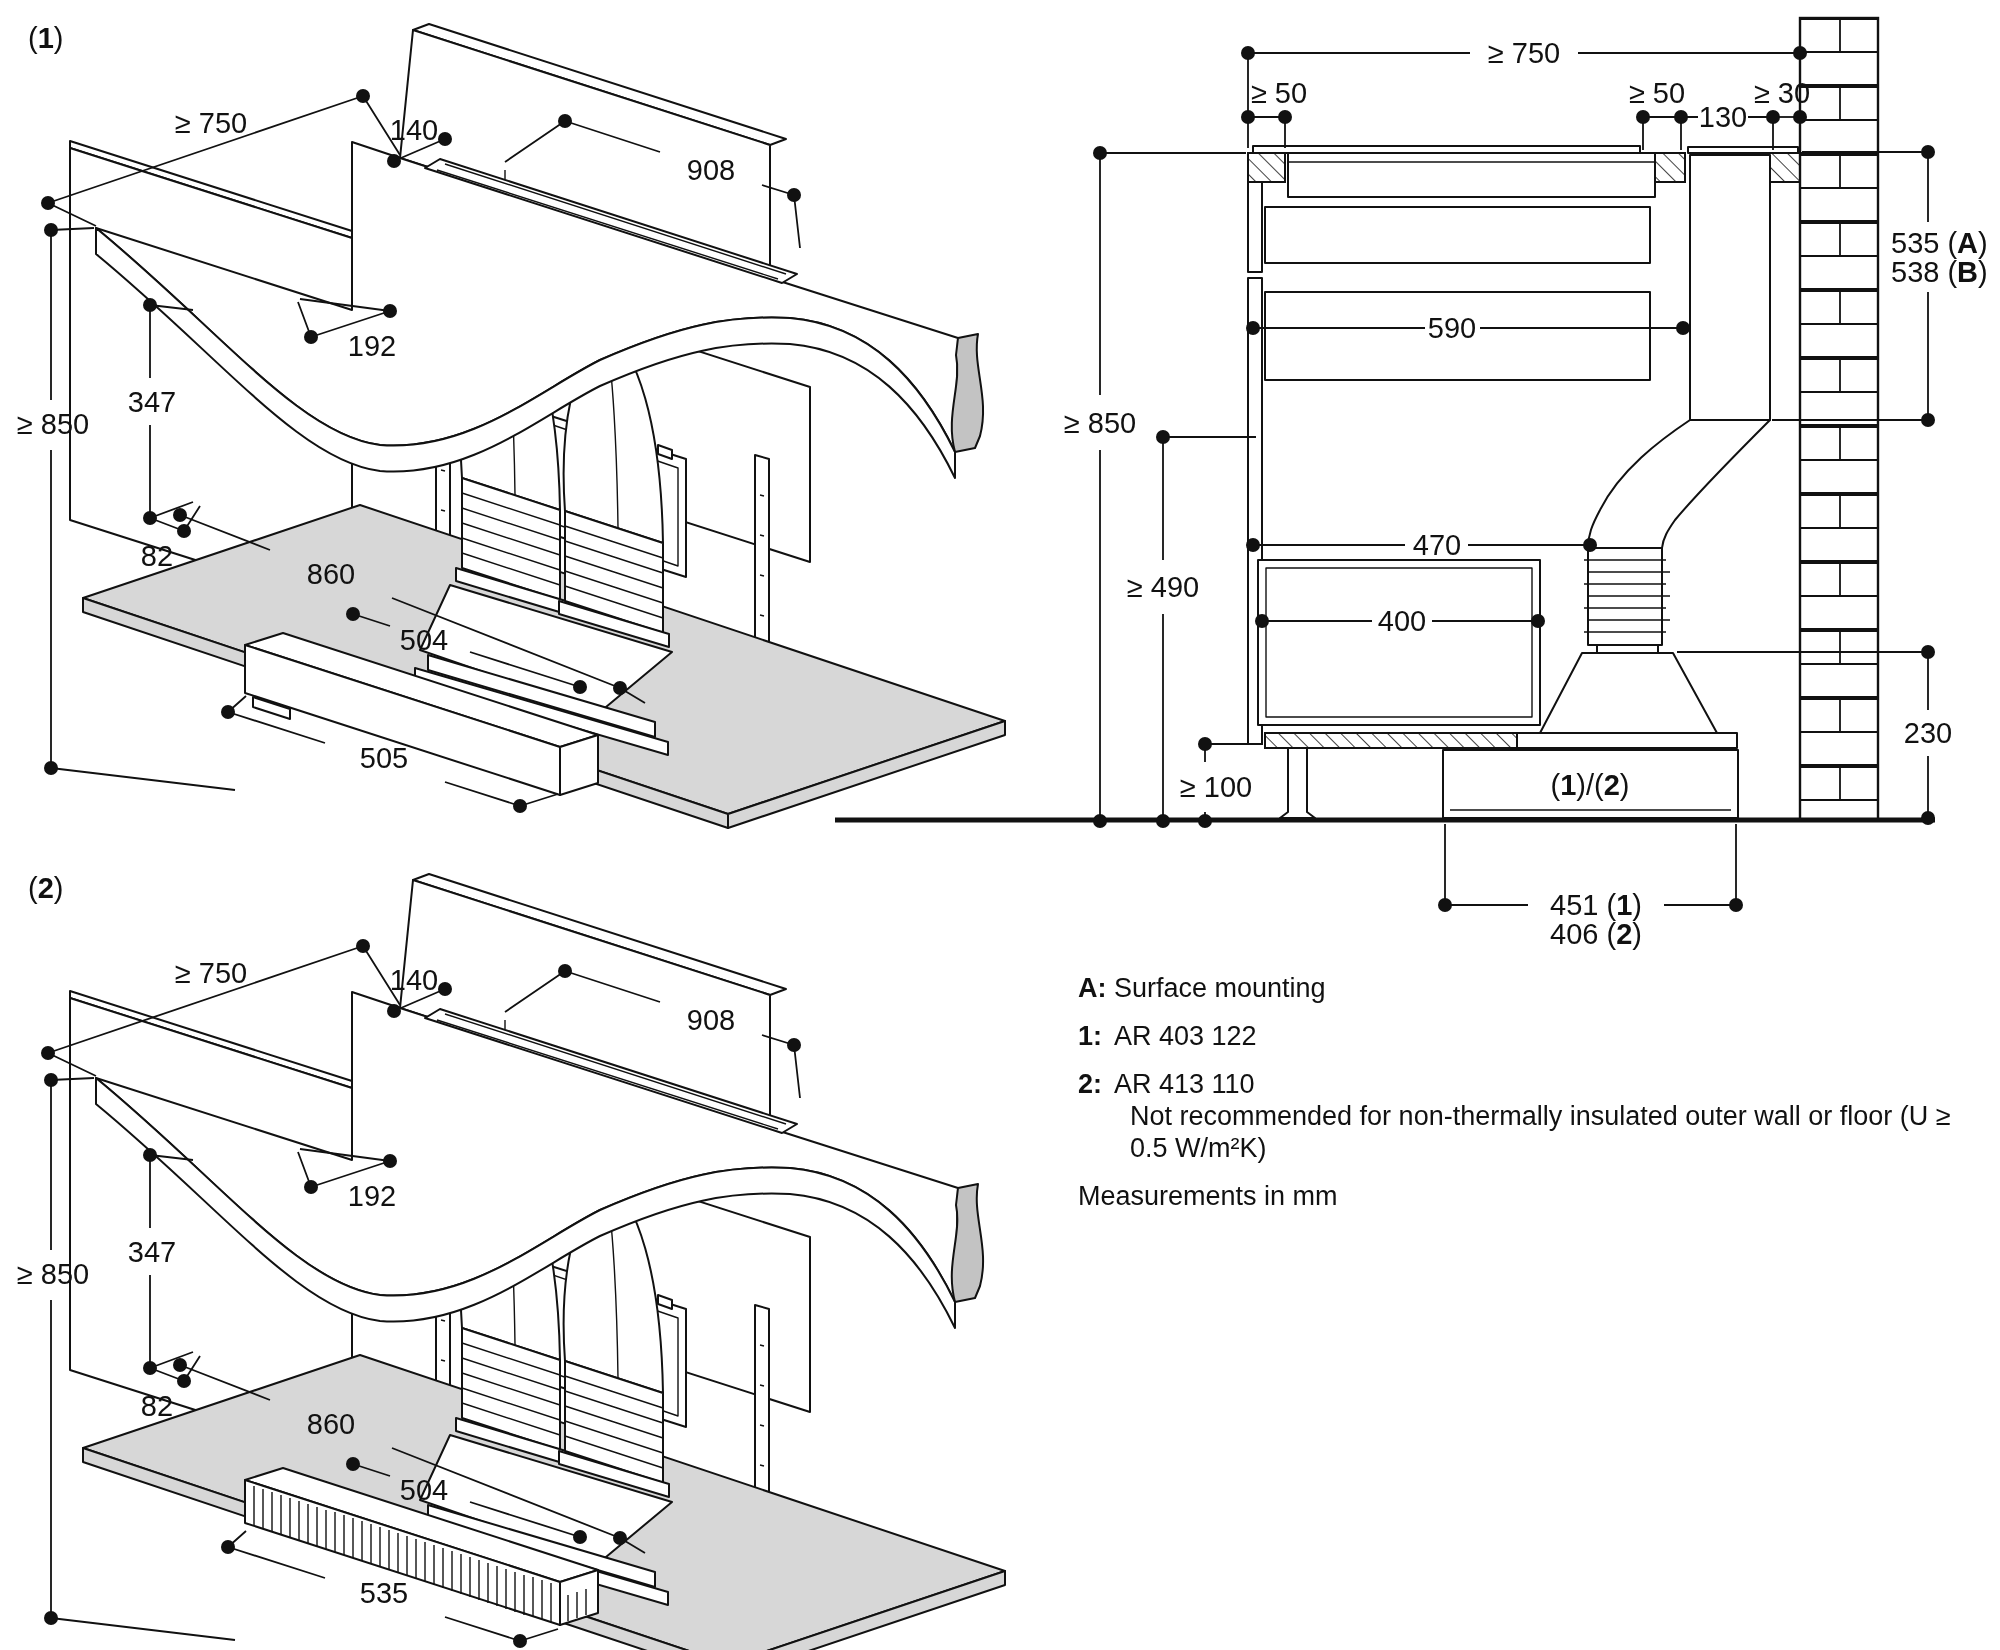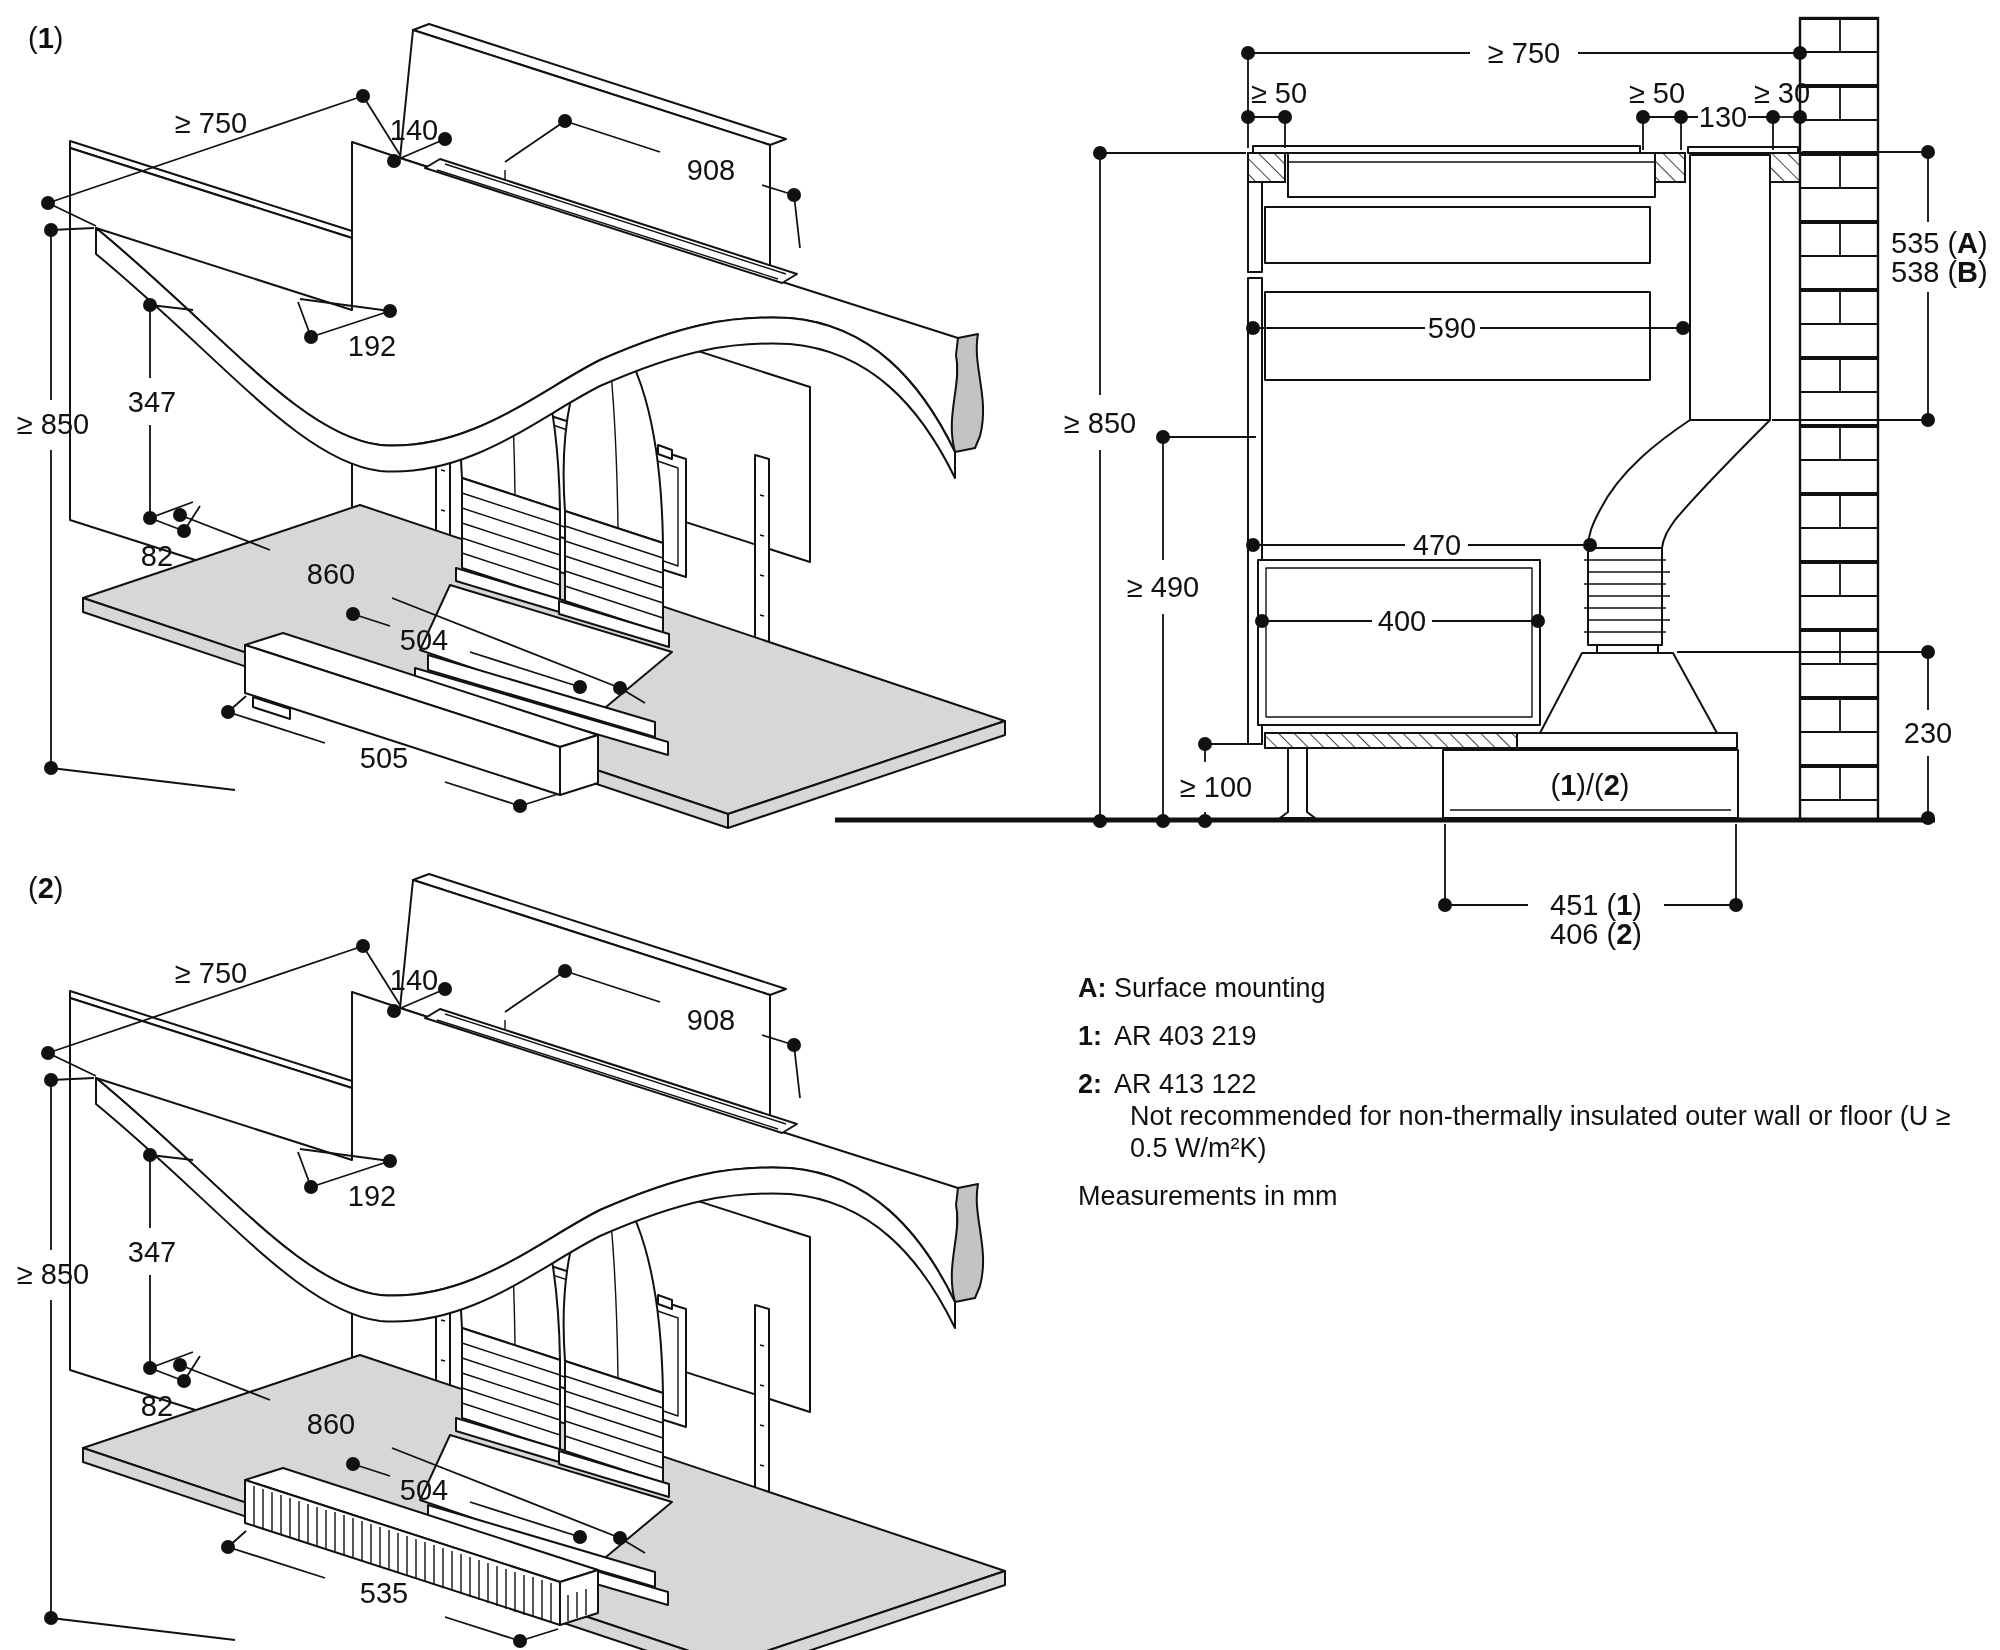--- a/index.html
+++ b/index.html
@@ -296,21 +296,21 @@
     <text x="1891" y="282"><tspan>538 (</tspan><tspan font-weight="bold">B</tspan><tspan>)</tspan></text>
     <text x="1590" y="795" text-anchor="middle"><tspan>(</tspan><tspan font-weight="bold">1</tspan><tspan>)/(</tspan><tspan font-weight="bold">2</tspan><tspan>)</tspan></text>
     <text x="1596" y="915" text-anchor="middle"><tspan>451 (</tspan><tspan font-weight="bold">1</tspan><tspan>)</tspan></text>
     <text x="1596" y="944" text-anchor="middle"><tspan>406 (</tspan><tspan font-weight="bold">2</tspan><tspan>)</tspan></text>
   </g>
 </svg>
 
 <div id="notes">
   <div class="row"><span class="lbl">A:</span><span>Surface mounting</span></div>
   <div class="gap"></div>
-  <div class="row"><span class="lbl">1:</span><span>AR 403 219</span></div>
+  <div class="row"><span class="lbl">1:</span><span>AR 403 122</span></div>
   <div class="gap"></div>
-  <div class="row"><span class="lbl">2:</span><span>AR 413 122</span></div>
+  <div class="row"><span class="lbl">2:</span><span>AR 413 110</span></div>
   <div class="row ind"><span>Not recommended for non-thermally insulated outer wall or floor (U ≥</span></div>
   <div class="row ind"><span>0.5 W/m²K)</span></div>
   <div class="gap"></div>
   <div class="row"><span>Measurements in mm</span></div>
 </div>
 </div>
 
 </body></html>

